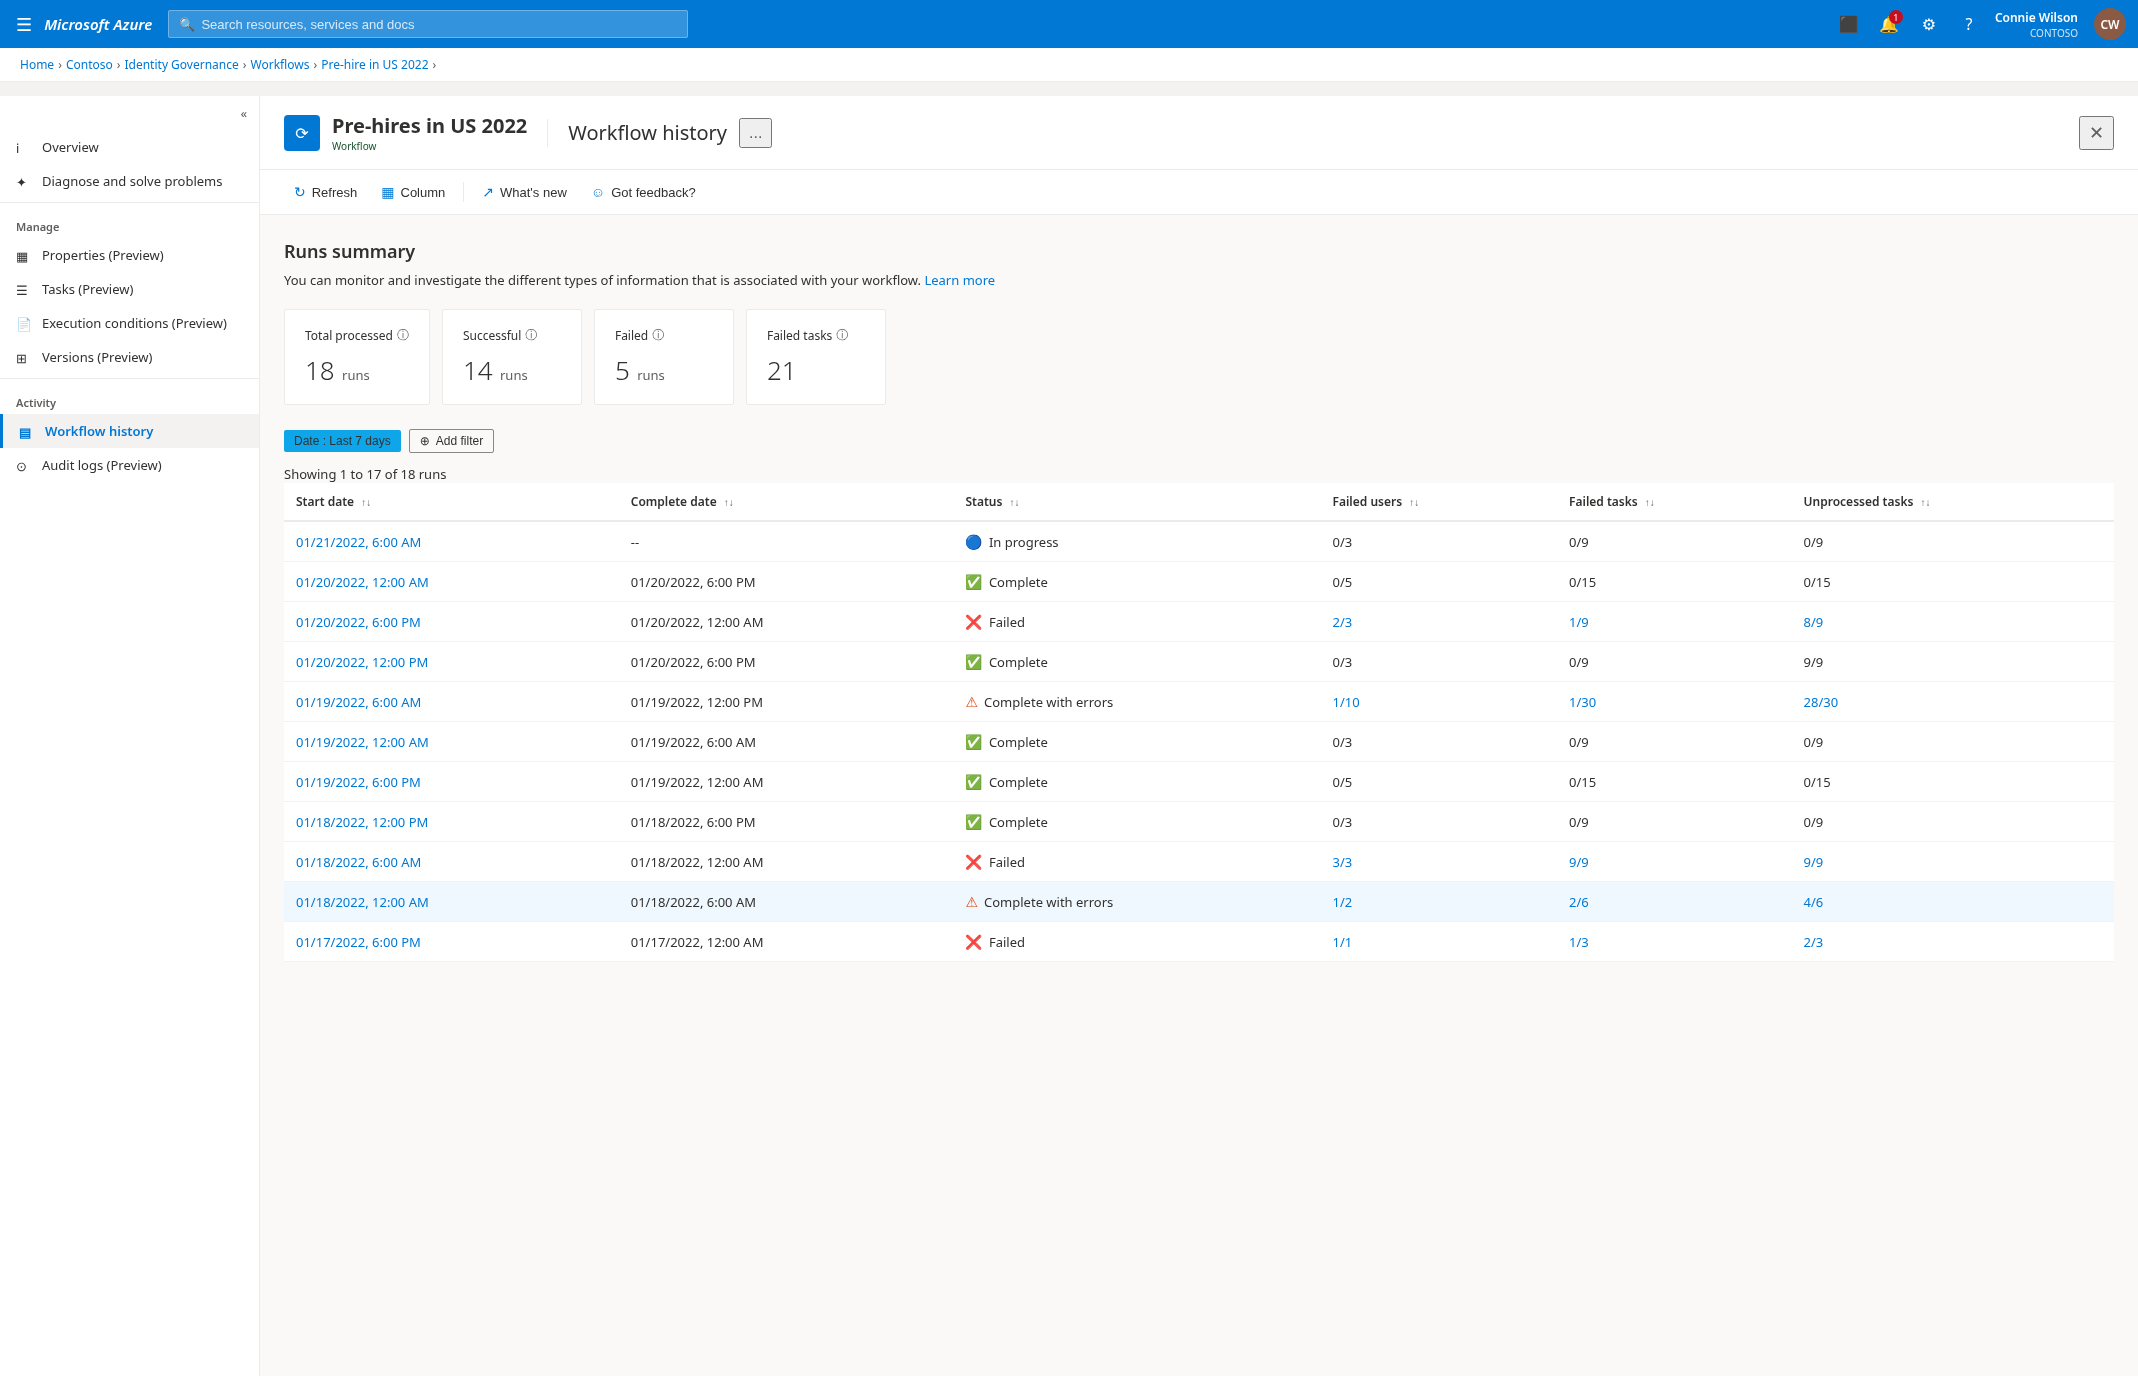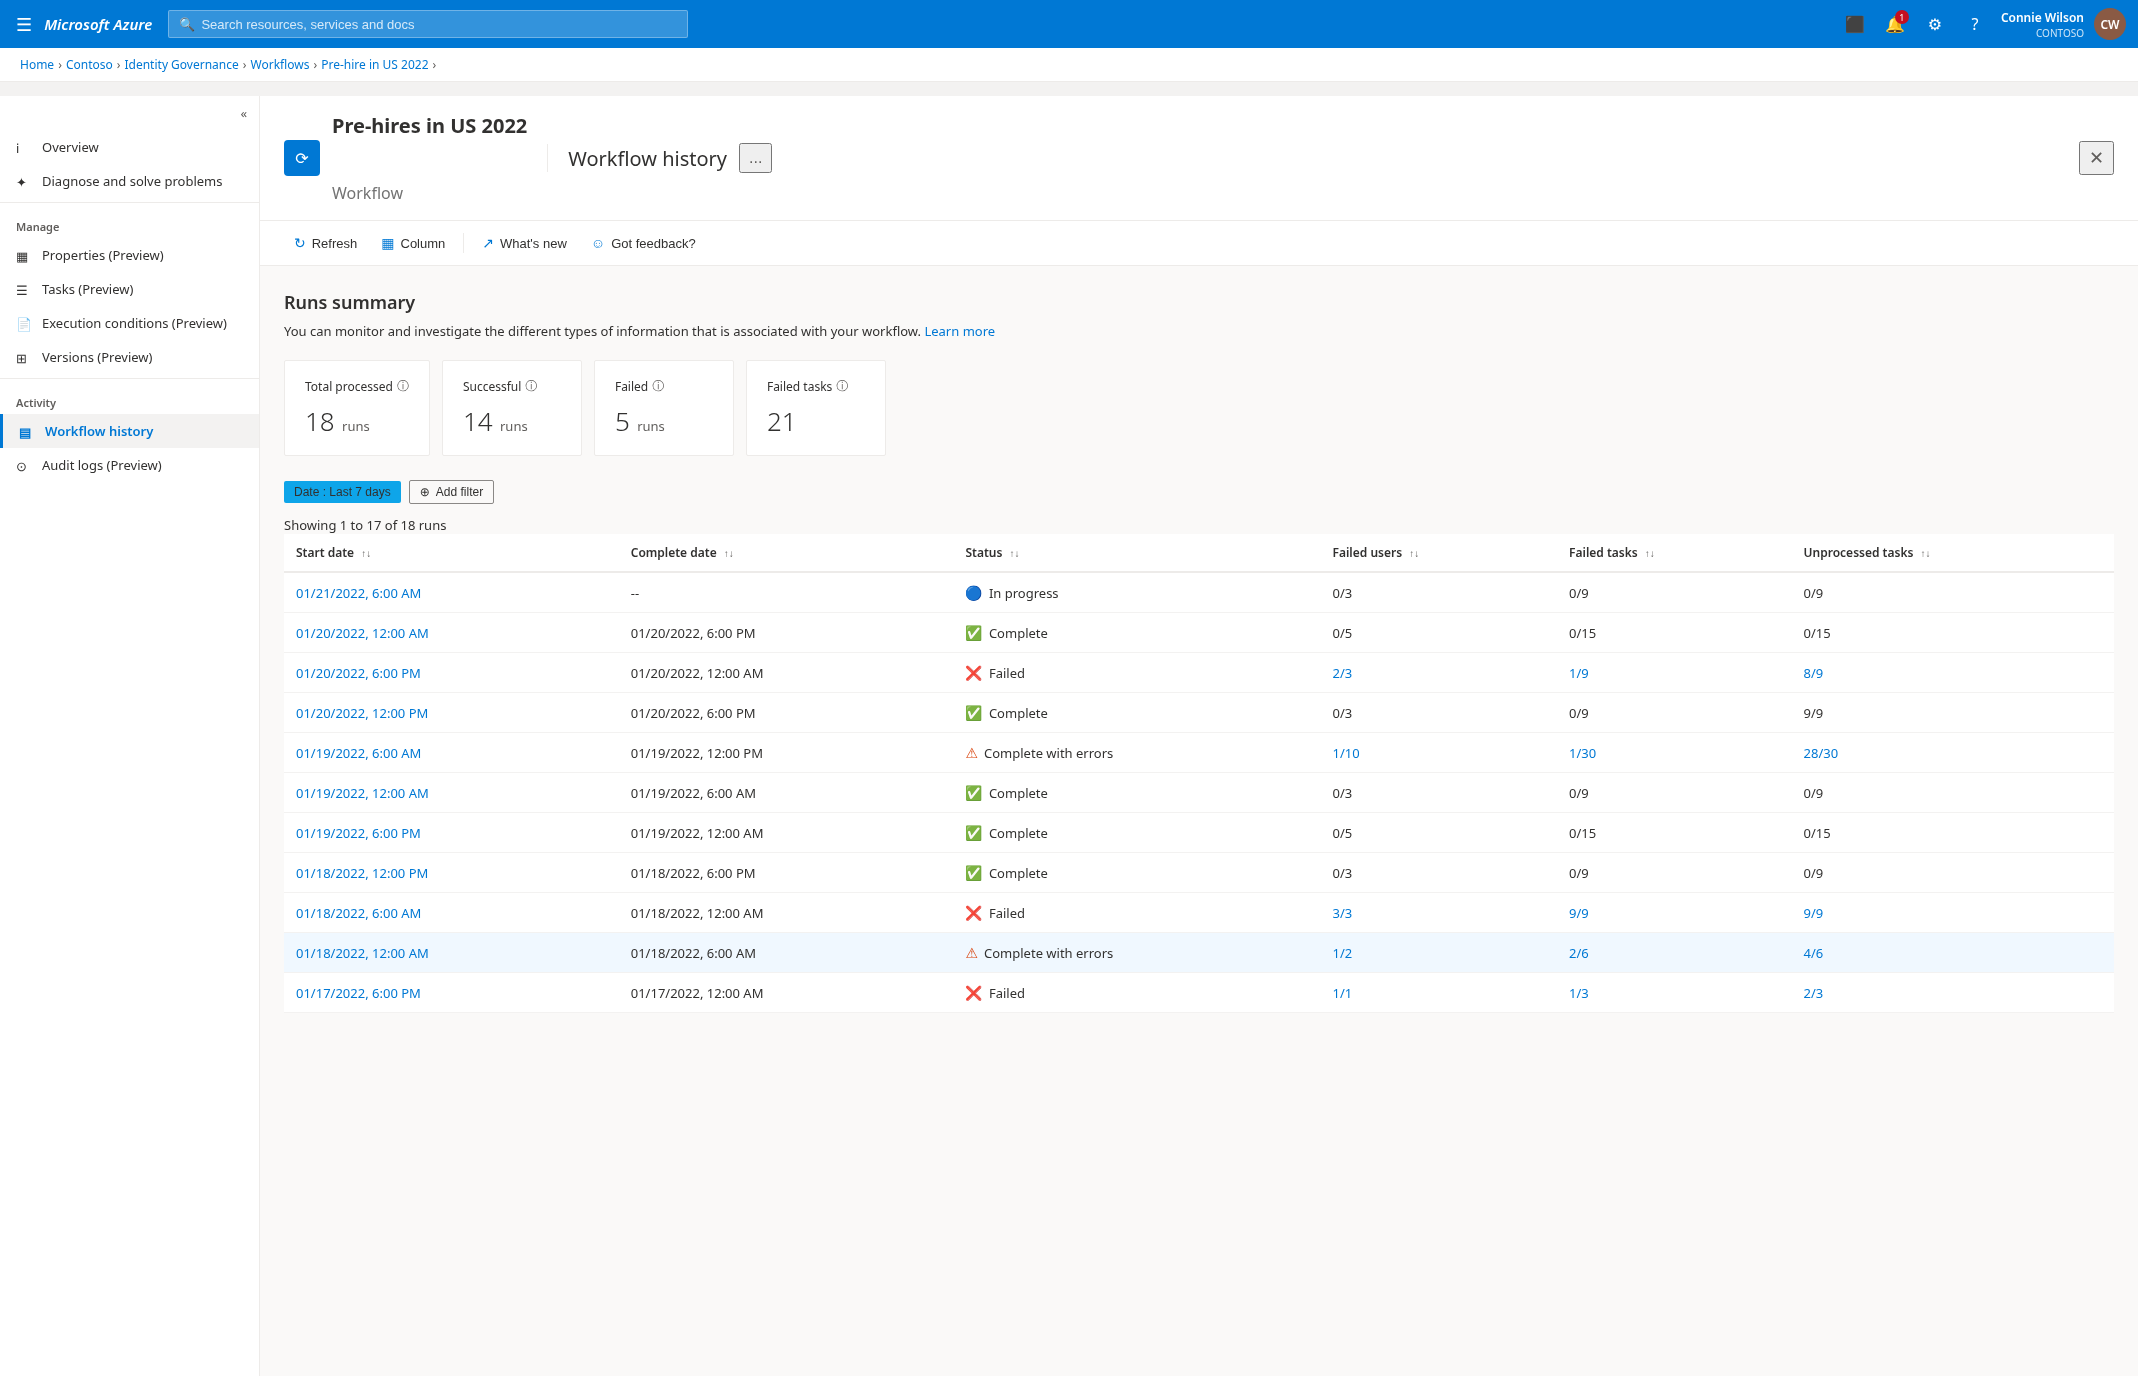--- a/index.html
+++ b/index.html
@@ -26,21 +26,21 @@
       width: 36px; height: 36px; display: flex; align-items: center; justify-content: center;
       cursor: pointer; color: white; font-size: 16px; border-radius: 2px; position: relative;
     }
     .badge {
       position: absolute; top: 4px; right: 4px; background: #c50f1f; color: white;
       border-radius: 50%; width: 14px; height: 14px; font-size: 9px; display: flex; align-items: center; justify-content: center;
     }
     .user-info { display: flex; flex-direction: column; align-items: flex-end; margin-left: 4px; cursor: pointer; }
     .user-info .user-name { font-size: 12px; font-weight: 600; }
     .user-info .user-org { font-size: 10px; opacity: 0.8; }
-    .user-avatar { width: 32px; height: 32px; border-radius: 50%; background: #8a5a44; display: flex; align-items: center; justify-content: center; color: white; font-size: 12px; font-weight: 600; margin-left: 6px; }
+    .user-avatar { width: 32px; height: 32px; border-radius: 50%; background: #8a5a44; display: flex; align-items: center; justify-content: center; color: white; font-size: 12px; font-weight: 600; margin-left: 12px; }
 
     
     .breadcrumb-bar {
       position: fixed; top: 48px; left: 0; right: 0; background: white;
       padding: 8px 20px; display: flex; align-items: center; gap: 4px; font-size: 12px;
       border-bottom: 1px solid #edebe9; z-index: 99;
     }
     .breadcrumb-bar a { color: #0078d4; text-decoration: none; cursor: pointer; }
     .breadcrumb-bar .sep { color: #605e5c; }
 
@@ -75,21 +75,21 @@
     .page-header {
       background: white; padding: 16px 24px; display: flex; align-items: center;
       justify-content: space-between; border-bottom: 1px solid #edebe9;
     }
     .page-title-area { display: flex; align-items: center; gap: 12px; }
     .workflow-icon {
       width: 36px; height: 36px; background: #0078d4; border-radius: 4px;
       display: flex; align-items: center; justify-content: center; color: white; font-size: 16px;
     }
     .page-title-text h1 { font-size: 20px; font-weight: 700; color: #323130; }
-    .page-title-text .workflow-subtitle { font-size: 16px; color: #737373; margin-top: 43px; }
+    .page-title-text .workflow-subtitle { font-size: 10px; color: #14532d; }
     .title-divider { width: 1px; height: 28px; background: #edebe9; margin: 0 8px; }
     .section-title { font-size: 20px; font-weight: 400; color: #323130; }
     .ellipsis-btn { padding: 4px 8px; cursor: pointer; font-size: 16px; color: #605e5c; }
     .close-btn { padding: 4px 8px; cursor: pointer; font-size: 18px; color: #605e5c; }
 
     
     .toolbar {
       background: white; padding: 8px 24px; display: flex; align-items: center; gap: 4px;
       border-bottom: 1px solid #edebe9;
     }

